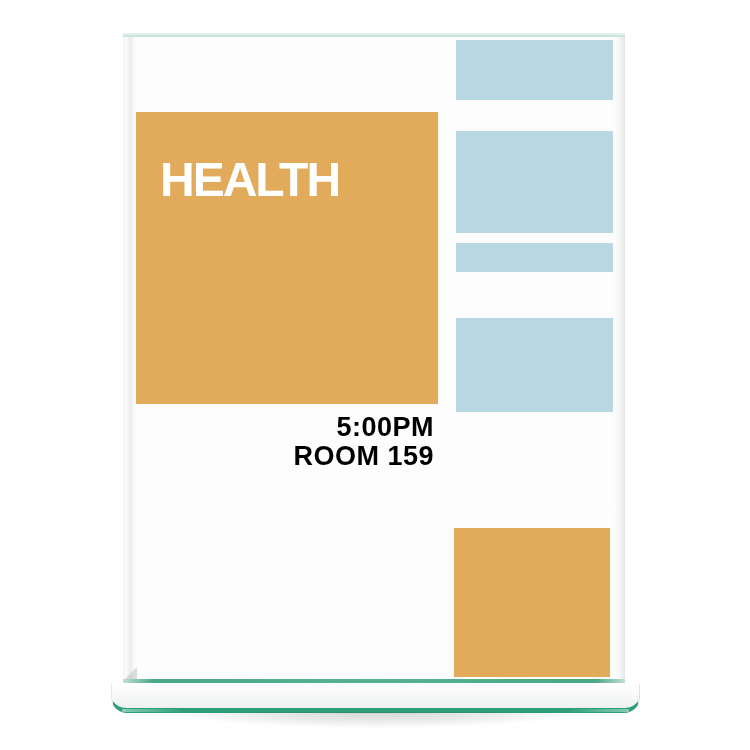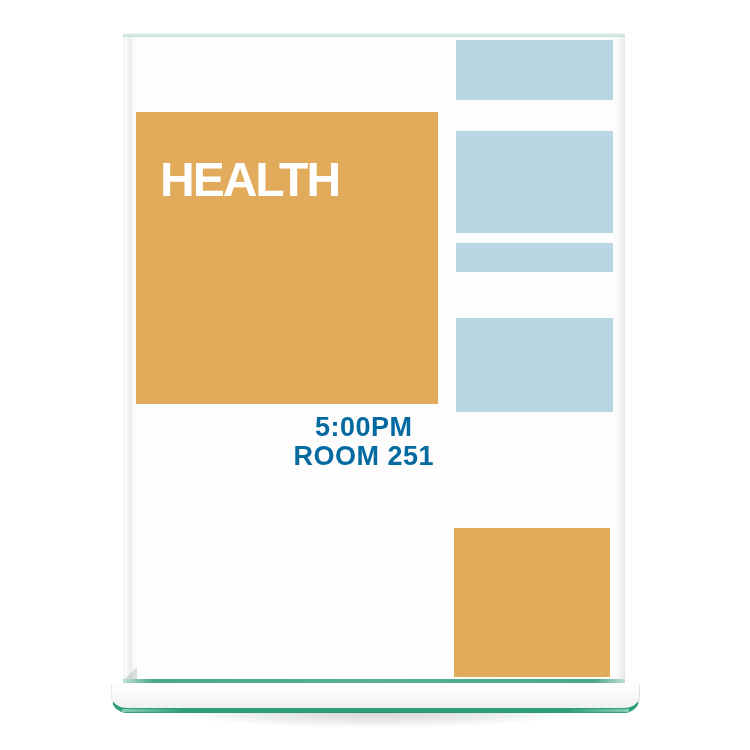--- a/index.html
+++ b/index.html
@@ -81,26 +81,26 @@
     font-size: 48px;
     font-weight: 700;
     line-height: 47px;
     letter-spacing: -2px;
     white-space: nowrap;
   }
   .details {
     position: absolute;
     top: 380px;
     right: 191px;
-    text-align: center;
+    text-align: right;
     font-weight: 700;
     font-size: 27px;
     line-height: 29px;
     letter-spacing: 0.5px;
-    color: #0369a1;
+    color: #000000;
     white-space: nowrap;
   }
   .decor {
     position: absolute;
     left: 333px;
     width: 157px;
   }
   .decor.blue-a { top: 7px;   height: 60px;  }
   .decor.blue-b { top: 98px;  height: 102px; }
   .decor.blue-c { top: 210px; height: 29px;  }
@@ -156,21 +156,21 @@
     <div class="panel-left-edge"></div>
     <div class="panel-right-edge"></div>
     <div class="panel-top-edge"></div>
 
     <div class="title-block" style="background:#e2ab5b;">
       <div class="title-line">HEALTH</div>
     </div>
 
     <div class="details">
       <div>5:00PM</div>
-      <div>ROOM 251</div>
+      <div>ROOM 159</div>
     </div>
 
     <div class="decor blue-a" style="background:#b9d6e3;"></div>
     <div class="decor blue-b" style="background:#b9d6e3;"></div>
     <div class="decor blue-c" style="background:#b9d6e3;"></div>
     <div class="decor blue-d" style="background:#b9d6e3;"></div>
     <div class="decor orange-square" style="background:#e2ab5b;"></div>
 
     <div class="corner-bevel bl"></div>
     <div class="panel-bottom-edge"></div>

